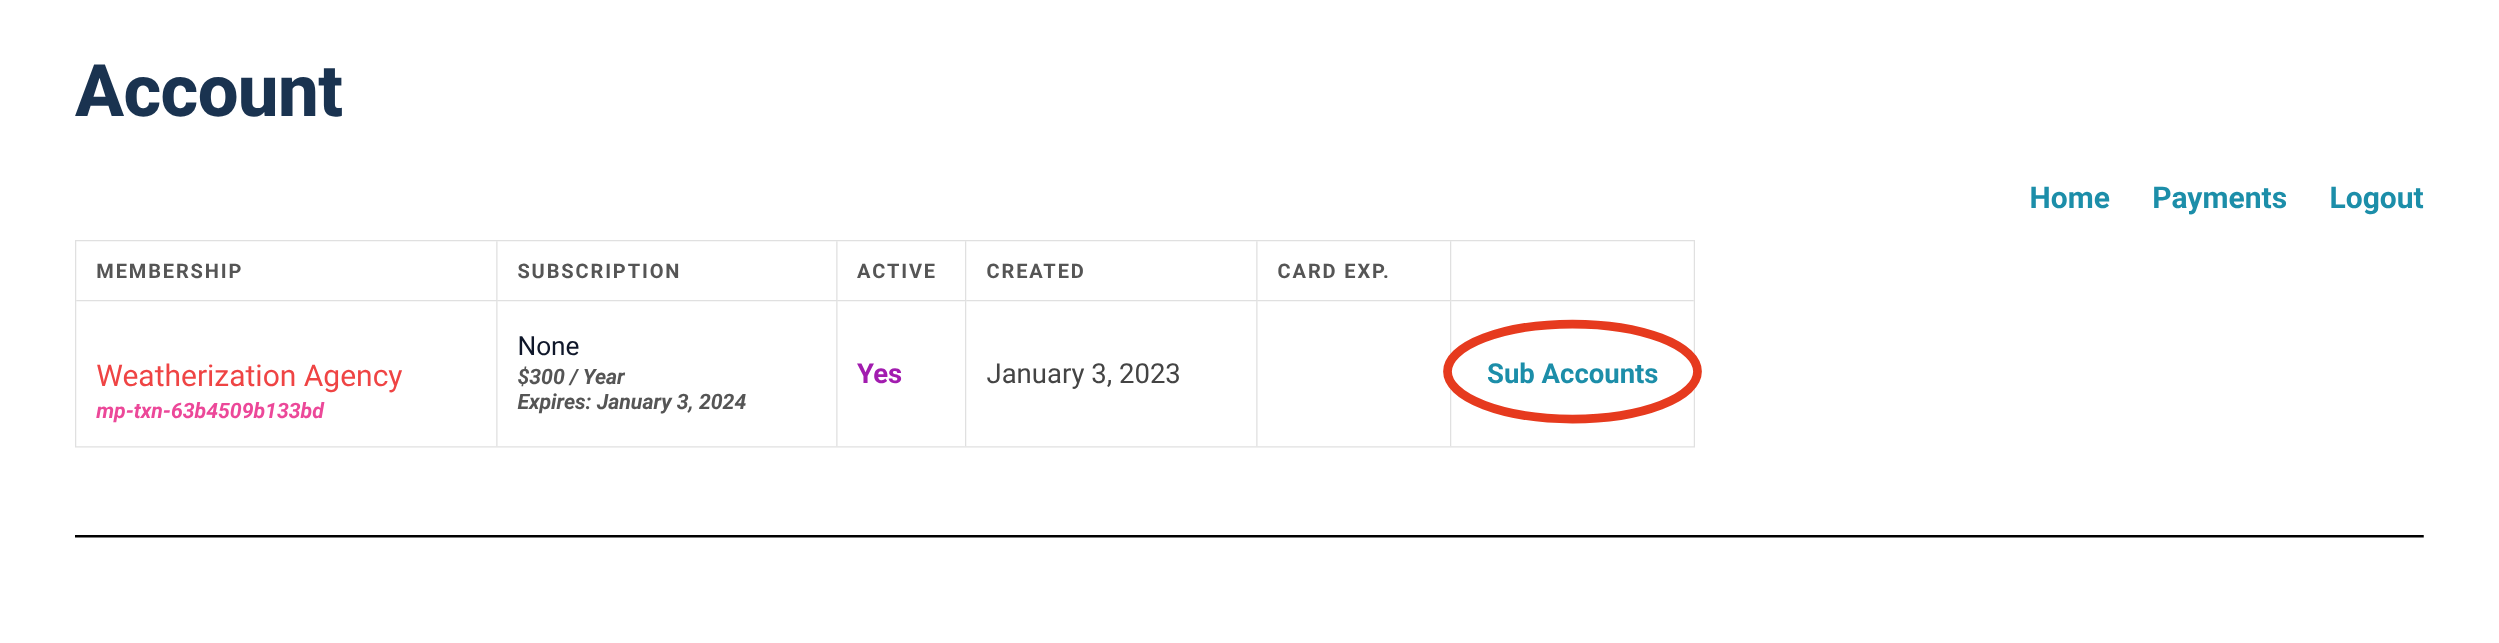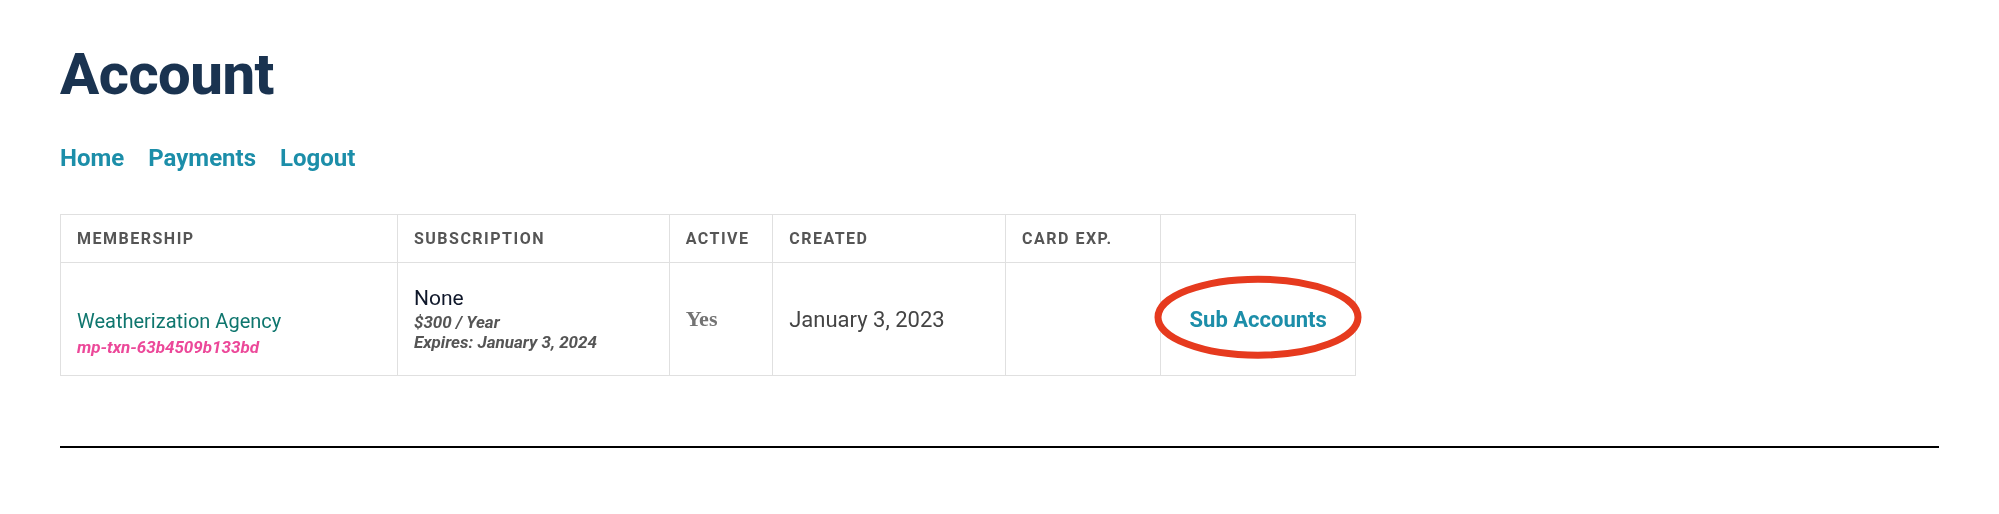--- a/index.html
+++ b/index.html
@@ -12,22 +12,23 @@
     }
     .page-title {
       font-size: 58px;
       font-weight: 800;
       color: #1a3350;
       margin-bottom: 36px;
       letter-spacing: -0.5px;
     }
     .nav {
       display: flex;
-      gap: 24px;
-      margin-bottom: 42px;
+      gap: 34px;
+      margin-bottom: 20px;
+      justify-content: flex-end;
     }
     .nav a {
       color: #1c8ea9;
       text-decoration: none;
       font-size: 24px;
       font-weight: 700;
       cursor: pointer;
     }
     .table-wrap {
       border: 1px solid #e0e0e0;
@@ -50,22 +51,22 @@
     }
     th:last-child, td:last-child { border-right: none; }
     td {
       padding: 18px 16px;
       border-right: 1px solid #e0e0e0;
       vertical-align: middle;
       font-size: 22px;
       color: #444;
     }
     .membership-name {
-      font-size: 20px;
-      color: #0f766e;
+      font-size: 24px;
+      color: #ef4444;
       margin-bottom: 4px;
       margin-top: 28px;
     }
     .membership-txn {
       font-size: 17px;
       font-style: italic;
       font-weight: 700;
       color: #ec4899;
     }
     .sub-name {
@@ -73,24 +74,23 @@
       color: #0f172a;
       margin-bottom: 2px;
     }
     .sub-price, .sub-expires {
       font-size: 17px;
       font-style: italic;
       font-weight: 700;
       color: #555;
     }
     .active-yes {
-      color: #737373;
+      color: #a21caf;
       font-weight: 700;
       font-size: 22px;
-      font-family: Liberation Serif, serif;
     }
     .sub-accounts-cell {
       position: relative;
       text-align: center;
     }
     .sub-accounts-link {
       color: #1c8ea9;
       font-weight: 700;
       font-size: 22px;
       text-decoration: none;

